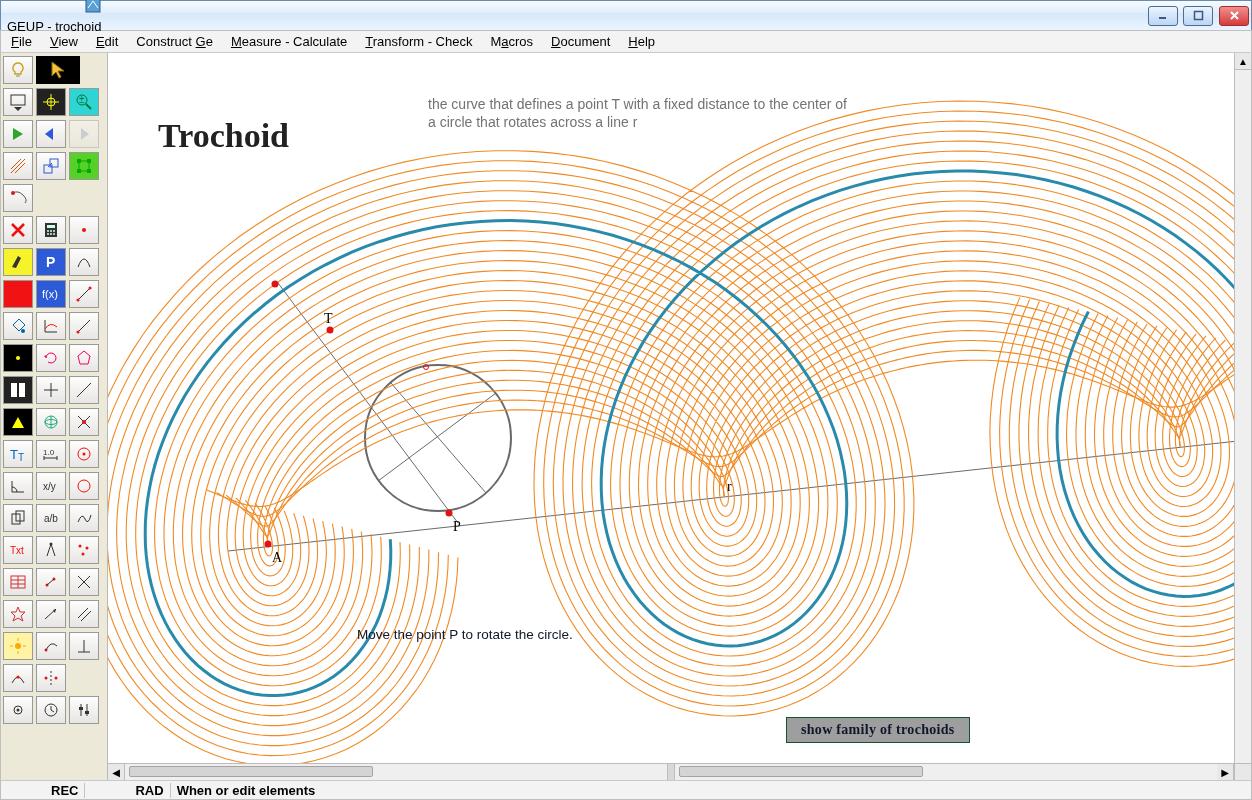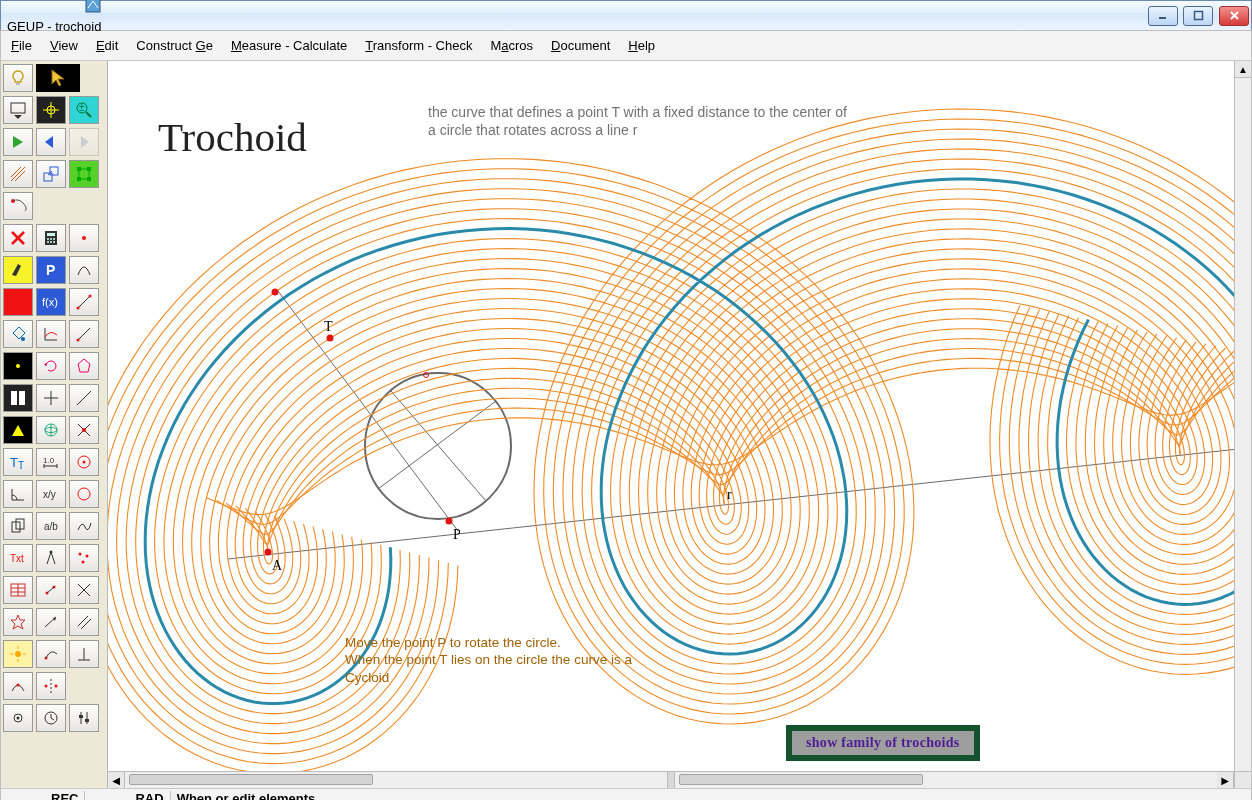--- a/index.html
+++ b/index.html
@@ -11,21 +11,21 @@
     border:1px solid #6a8ab2; border-bottom:0; padding:0 2px; font-size:13px; }
   .titlebar .left { display:flex; align-items:flex-end; gap:6px; padding-left:4px;flex-direction:column; }
   .titlebar .app-icon { width:16px; height:16px; display:flex; align-items:center; justify-content:center; }
   .titlebar .title-text { color:#000; }
   .winbtn { width:30px; height:20px; margin-left:2px; border:1px solid #4f6b8f; display:inline-flex; align-items:center; justify-content:center;
     background:linear-gradient(#eaf4ff,#bcd6f4); border-radius:3px; font-size:12px; }
   .winbtn.close { background:linear-gradient(#f28f8f,#d73a3a); border-color:#a03030; color:#fff; }
   .winbtn.max { background:linear-gradient(#eaf4ff,#bcd6f4); }
 
   
-  .menubar { height:31px; display:flex; align-items:center; gap:18px; padding:8px 10px;
+  .menubar { height:23px; display:flex; align-items:center; gap:18px; padding:8px 10px;
     background:#f4f3f3; border:1px solid #bfbfbf; border-bottom:1px solid #cacaca; font-size:13px; user-select:none; }
   .menubar .item span.u { text-decoration:underline; }
 
   
   .mainrow { display:flex; height:727px; border-left:1px solid #bfbfbf; border-right:1px solid #bfbfbf; background:#fff;}
   .palette { width:107px; background:#ece9d8; border-right:1px solid #b9b9b9; padding:3px 2px; }
   .palette-row { display:flex; gap:3px; margin-bottom:4px; }
   .tool { width:30px; height:28px; border:1px solid #999;
     background:linear-gradient(#fdfdfd,#e7e6e3); display:flex; align-items:center; justify-content:center;
     font-size:15px; position:relative; }
@@ -38,27 +38,27 @@
   .tool.bg-yellow  { background:#f7f32a; }
   .tool.bg-blue    { background:#2d5bd8; color:#fff;}
   .tool.bg-green   { background:#57d02a;}
   .tool.bg-black   { background:#000; color:#fff;}
   .tool.bg-red     { background:#f11313;}
   .tool.bg-dark    { background:#222; color:#fff;}
   .tool.bg-ltyellow{ background:#fff3a6;}
 
   
   .canvas-wrap { flex:1; position:relative; background:#fff; overflow:hidden; }
-  .canvas-title { position:absolute; left:50px; top:52px; font-family:"Times New Roman",serif;
-    font-size:41px; font-weight:normal; color:#222; }
+  .canvas-title { position:absolute; left:50px; top:64px; font-family:"Times New Roman",serif;
+    font-size:34px; font-weight:bold; color:#222; }
   .canvas-desc { position:absolute; left:320px; top:42px; font-size:14px; color:#737373; line-height:1.3; max-width:420px;}
-  .canvas-help { position:absolute; left:237px; top:573px; font-size:13.5px; color:#a16207; line-height:1.28; max-width:320px;}
+  .canvas-help { position:absolute; left:249px; top:573px; font-size:13.5px; color:#0f172a; line-height:1.28; max-width:320px;}
   .point-label { position:absolute; font-size:14px; font-family:"Times New Roman",serif; color:#000;}
   .show-button { position:absolute; left:678px; top:664px; padding:4px 14px;
-     background:#9e9e9e; border:6px solid #14532d; color:#4c1d95; font-size:14px; font-weight:bold;
+     background:#9e9e9e; border:1px solid #14532d; color:#0f172a; font-size:14px; font-weight:bold;
      font-family:"Times New Roman",serif; letter-spacing:.3px;}
 
   
   .vscroll { position:absolute; right:0; top:0; bottom:17px; width:17px; background:#efefef; border-left:1px solid #bcbcbc;}
   .vscroll .arrow { height:17px; background:#e9e8e8; border-bottom:1px solid #bcbcbc; display:flex;align-items:center;justify-content:center;font-size:10px;}
   .hscroll { position:absolute; left:0; right:17px; bottom:0; height:17px; background:#efefef; border-top:1px solid #bcbcbc;display:flex;}
   .hscroll .arrow{ width:17px; border-right:1px solid #bcbcbc; background:#e9e8e8; display:flex;align-items:center;justify-content:center;font-size:10px;}
   .hscroll .track { flex:1; position:relative; }
   .hscroll .thumb { position:absolute; left:4px; top:2px; height:11px; width:45%; background:#d4d4d4; border:1px solid #a3a3a3; border-radius:2px;}
   .hscroll .sep { width:8px; background:#d8d8d8; border-left:1px solid #bcbcbc; border-right:1px solid #bcbcbc;}
@@ -595,21 +595,20 @@
     <div class="canvas-title">Trochoid</div>
     <div class="canvas-desc">the curve that defines a point T with a fixed distance to the center of a circle that rotates across a line r</div>
 
     <div class="point-label" style="left:216px; top:258px;">T</div>
     <div class="point-label" style="left:164px; top:497px;">A</div>
     <div class="point-label" style="left:345px; top:466px;">P</div>
     <div class="point-label" style="left:619px; top:426px;">r</div>
 
     <div class="canvas-help">
       <div>Move the point P to rotate the circle.</div>
-      <div>When the point T lies on the circle the curve is a Cycloid</div>
     </div>
 
     <button class="show-button">show family of trochoids</button>
 
     <div class="vscroll">
       <div class="arrow">▲</div>
     </div>
     <div class="hscroll">
       <div class="arrow">◀</div>
       <div class="track">

